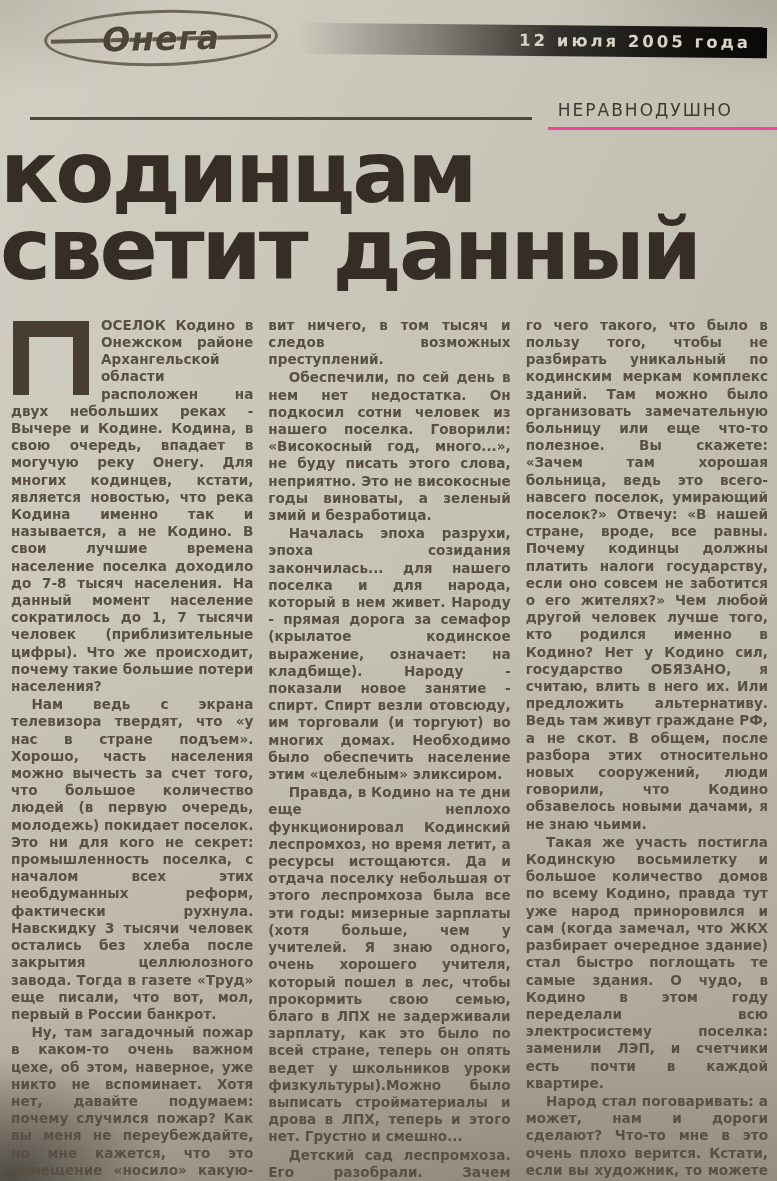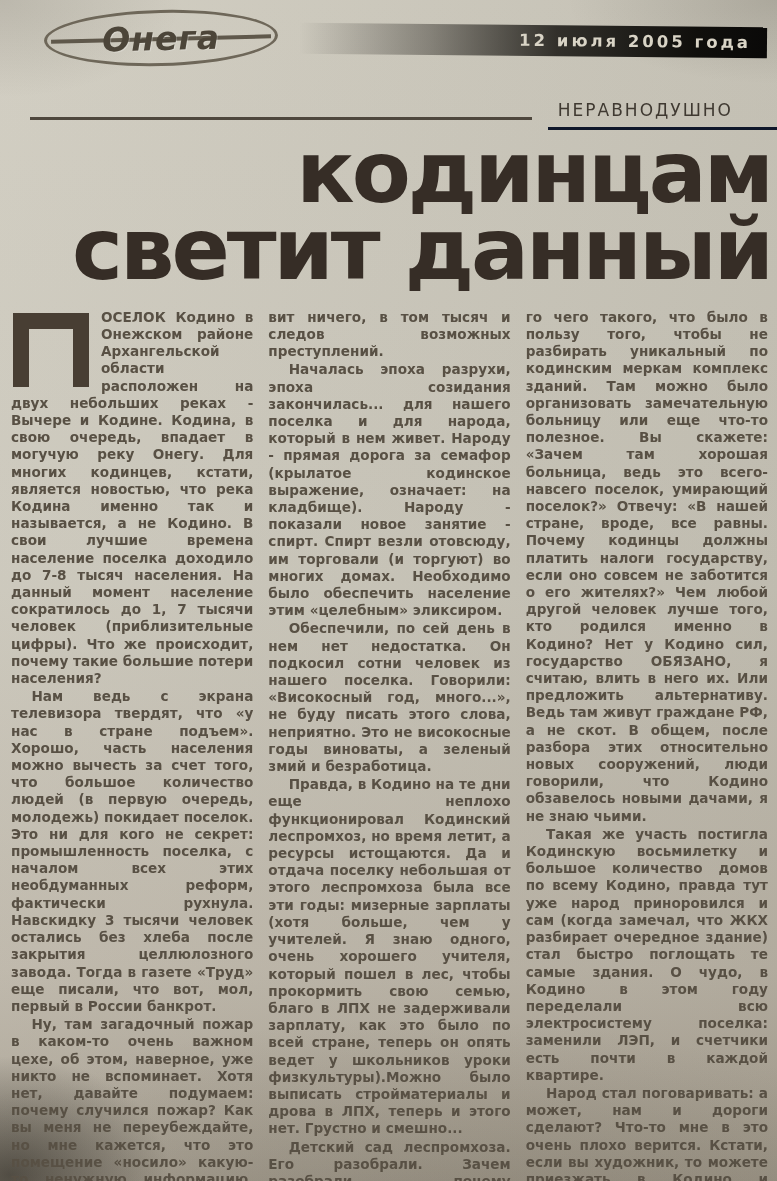--- a/index.html
+++ b/index.html
@@ -37,37 +37,37 @@
     margin-top:15px;width:468px;height:31px;
     display:flex;align-items:center;justify-content:flex-end;padding-right:16px;box-sizing:border-box;
     background:linear-gradient(to right, rgba(30,27,22,0) 0%, rgba(30,27,22,0.40) 28%, rgba(24,22,18,0.85) 55%, #100f0c 85%, #0a0908 100%);
     transform:rotate(0.55deg);
     color:#d9d4c6;font-weight:bold;font-size:16.5px;letter-spacing:3px;white-space:nowrap;
   }
 
   
   .rubric-row{display:flex;align-items:center;margin-top:34px;padding-left:30px;}
   .rubric-line{flex:1;height:3px;background:#4e473d;margin-right:16px;margin-top:6px;}
-  .rubric-wrap{border-bottom:3px solid #0f172a;padding:0 44px 7px 10px;}
+  .rubric-wrap{border-bottom:3px solid #ec4899;padding:0 44px 7px 10px;}
   .rubric-label{font-size:17px;letter-spacing:2px;color:#3f3931;font-weight:500;}
 
   
   .headline{
-    text-align:right;color:#362d26;font-weight:bold;line-height:0.90;
+    text-align:left;color:#362d26;font-weight:bold;line-height:0.90;
     letter-spacing:-3px;padding-right:6px;margin-top:4px;
   }
   .headline .hl{display:block;font-size:86px;}
 
   
   .cols{
     display:flex;gap:15px;padding:16px 9px 0 11px;
     color:#585044;font-size:13.6px;line-height:17.2px;text-align:justify;font-weight:bold;
   }
   .col{flex:1;min-width:0;}
-  .col p{margin:4px 0 0 0;text-indent:1.5em;}
+  .col p{margin:12px 0 0 0;text-indent:1.5em;}
   .col p.nofirstindent{text-indent:0;}
   .col p + p{margin-top:1px;}
   .dropcap-box{
     float:left;width:44px;height:58px;
     border:16px solid #483e33;border-bottom:none;
     margin:4px 12px 8px 2px;
   }
   .dropcap-glyph{position:absolute;width:0;height:0;overflow:hidden;display:inline-block;}
 </style>
 </head>
@@ -106,22 +106,22 @@
         <span class="dropcap-box">
             <span class="dropcap-glyph">П</span>
           </span><span>ОСЕЛОК Кодино в Онежском районе Архангельской области расположен на двух небольших реках - Вычере и Кодине. Кодина, в свою очередь, впадает в могучую реку Онегу. Для многих кодинцев, кстати, является новостью, что река Кодина именно так и называется, а не Кодино. В свои лучшие времена население поселка доходило до 7-8 тысяч населения. На данный момент население сократилось до 1, 7 тысячи человек (приблизительные цифры). Что же происходит, почему такие большие потери населения?</span>
       </p>
       <p>Нам ведь с экрана телевизора твердят, что «у нас в стране подъем». Хорошо, часть населения можно вычесть за счет того, что большое количество людей (в первую очередь, молодежь) покидает поселок. Это ни для кого не секрет: промышленность поселка, с началом всех этих необдуманных реформ, фактически рухнула. Навскидку 3 тысячи человек остались без хлеба после закрытия целлюлозного завода. Тогда в газете «Труд» еще писали, что вот, мол, первый в России банкрот.</p>
       <p>Ну, там загадочный пожар в каком-то очень важном цехе, об этом, наверное, уже никто не вспоминает. Хотя нет, давайте подумаем: почему случился пожар? Как вы меня не переубеждайте, но мне кажется, что это помещение «носило» какую-то ненужную информацию, ненужную для определенных людей. Что же делать? Вор, говорят, из дома все вынесет, да хоть стены и крышу над головой оставит, а пожар - не оста-</p>
     </div>
 
     <div class="col">
       <p class="nofirstindent">вит ничего, в том тысяч и следов возможных преступлений.</p>
+      <p>Обеспечили, по сей день в нем нет недостатка. Он подкосил сотни человек из нашего поселка. Говорили: «Високосный год, много...», не буду писать этого слова, неприятно. Это не високосные годы виноваты, а зеленый змий и безработица.</p>
       <p>Началась эпоха разрухи, эпоха созидания закончилась... для нашего поселка и для народа, который в нем живет. Народу - прямая дорога за семафор (крылатое кодинское выражение, означает: на кладбище). Народу - показали новое занятие - спирт. Спирт везли отовсюду, им торговали (и торгуют) во многих домах. Необходимо было обеспечить население этим «целебным» эликсиром.</p>
-      <p>Обеспечили, по сей день в нем нет недостатка. Он подкосил сотни человек из нашего поселка. Говорили: «Високосный год, много...», не буду писать этого слова, неприятно. Это не високосные годы виноваты, а зеленый змий и безработица.</p>
       <p>Правда, в Кодино на те дни еще неплохо функционировал Кодинский леспромхоз, но время летит, а ресурсы истощаются. Да и отдача поселку небольшая от этого леспромхоза была все эти годы: мизерные зарплаты (хотя больше, чем у учителей. Я знаю одного, очень хорошего учителя, который пошел в лес, чтобы прокормить свою семью, благо в ЛПХ не задерживали зарплату, как это было по всей стране, теперь он опять ведет у школьников уроки физкультуры).Можно было выписать стройматериалы и дрова в ЛПХ, теперь и этого нет. Грустно и смешно...</p>
       <p>Детский сад леспромхоза. Его разобрали. Зачем разобрали, почему разобрали, я не понимаю. Этим у нас заведует Кодинское ЖКХ. Ликвидация детского сада опять произошла с таинственным пожаром одного из корпусов (там была кухня и еще что-то).Детский сад был оснащен подогреваемыми полами, в туалетах стояли унитазы (не как повсеместно в Кодино - простые дыры). Была собственная котельная и мно-</p>
     </div>
 
     <div class="col">
       <p class="nofirstindent">го чего такого, что было в пользу того, чтобы не разбирать уникальный по кодинским меркам комплекс зданий. Там можно было организовать замечательную больницу или еще что-то полезное. Вы скажете: «Зачем там хорошая больница, ведь это всего-навсего поселок, умирающий поселок?» Отвечу: «В нашей стране, вроде, все равны. Почему кодинцы должны платить налоги государству, если оно совсем не заботится о его жителях?» Чем любой другой человек лучше того, кто родился именно в Кодино? Нет у Кодино сил, государство ОБЯЗАНО, я считаю, влить в него их. Или предложить альтернативу. Ведь там живут граждане РФ, а не скот. В общем, после разбора этих относительно новых сооружений, люди говорили, что Кодино обзавелось новыми дачами, я не знаю чьими.</p>
       <p>Такая же участь постигла Кодинскую восьмилетку и большое количество домов по всему Кодино, правда тут уже народ приноровился и сам (когда замечал, что ЖКХ разбирает очередное здание) стал быстро поглощать те самые здания. О чудо, в Кодино в этом году переделали всю электросистему поселка: заменили ЛЭП, и счетчики есть почти в каждой квартире.</p>
       <p>Народ стал поговаривать: а может, нам и дороги сделают? Что-то мне в это очень плохо верится. Кстати, если вы художник, то можете приезжать в Кодино и рисовать с натуры ужаснейшие дороги. У нас их по поселку (писали как-то в «Онеге») аж 17 км, так что есть где разгуляться.</p>
 
     </div>

